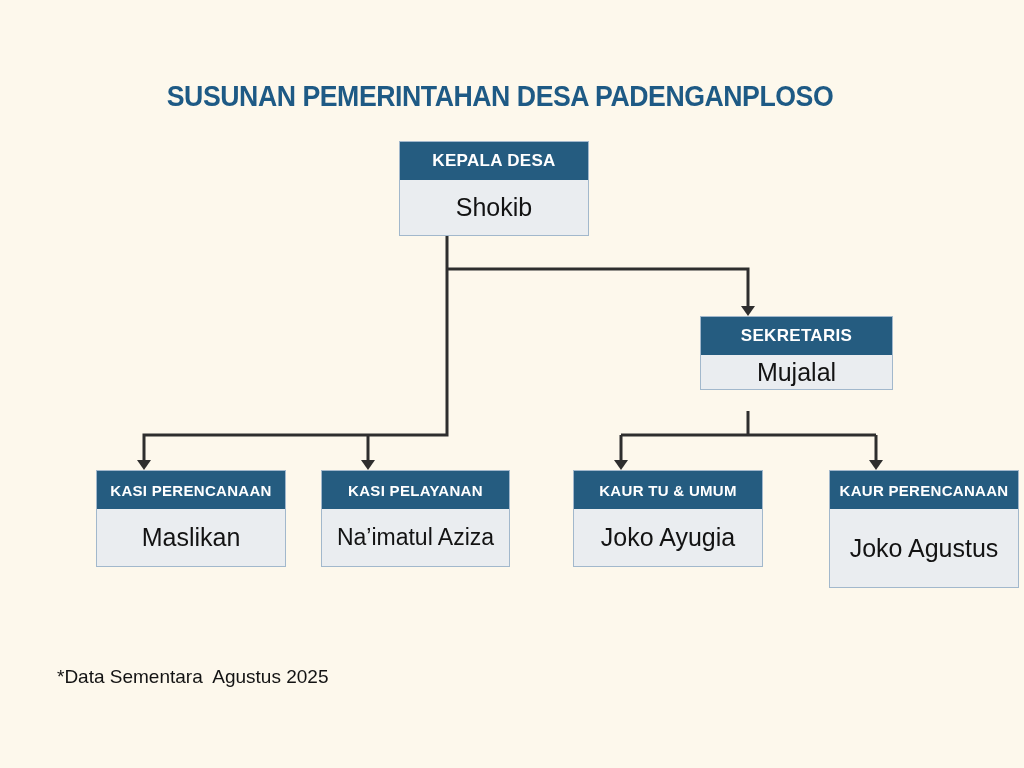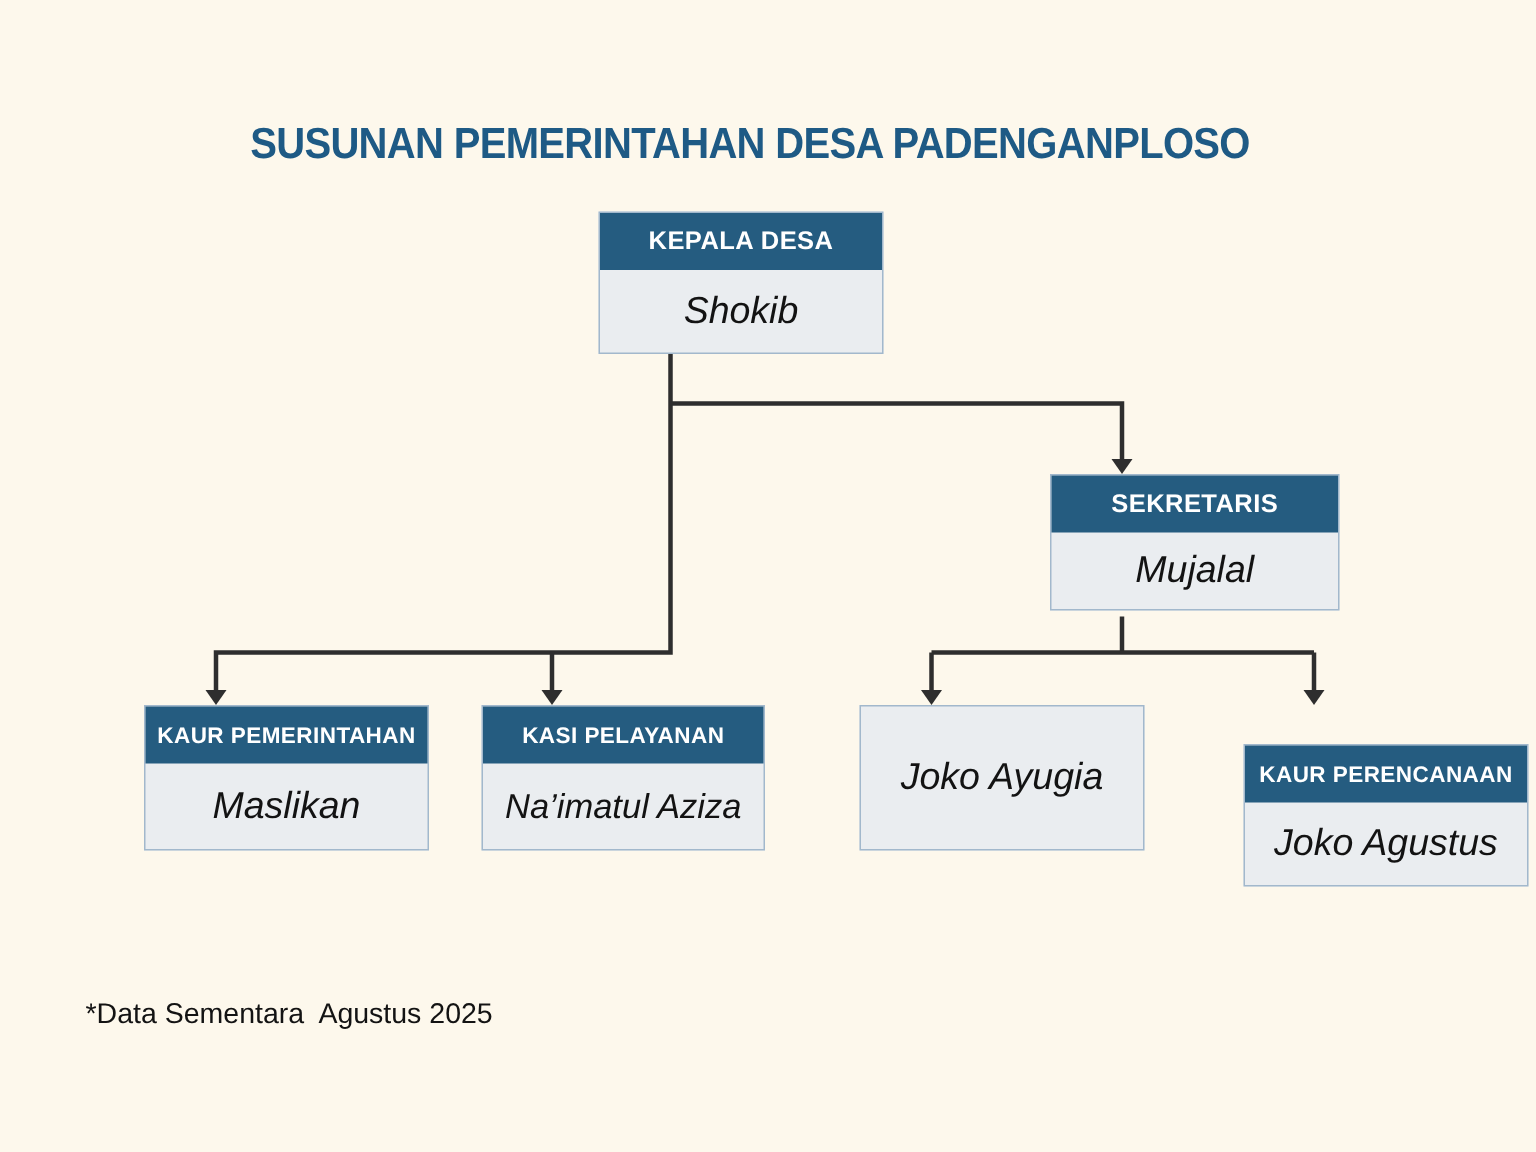--- a/index.html
+++ b/index.html
@@ -59,30 +59,29 @@
     flex:0 0 38px;
   }
   .org-box .person{
     flex:1 1 auto;
     display:flex;
     align-items:center;
     justify-content:center;
     color:var(--body-text);
     font-size:25px;
     white-space:nowrap;
-    font-style:italic;
   }
 
   
   .node-kepala-desa      {left:352px; top:141px; width:190px; height:95px;}
-  .node-sekretaris       {left:653px; top:316px; width:193px; height:91px;justify-content:space-between;}
+  .node-sekretaris       {left:653px; top:316px; width:193px; height:74px;justify-content:space-between;}
   .node-kasi-pemerintahan{left:49px;  top:470px; width:190px; height:97px;}
   .node-kasi-pelayanan   {left:274px; top:470px; width:189px; height:97px;justify-content:center;}
   .node-kaur-tu-umum     {left:526px; top:470px; width:190px; height:97px;}
-  .node-kaur-perencanaan {left:782px; top:496px; width:190px; height:95px;}
+  .node-kaur-perencanaan {left:782px; top:470px; width:190px; height:118px;}
 
   .node-kepala-desa .role, .node-sekretaris .role{font-size:17px;}
   .node-kasi-pemerintahan .role, .node-kasi-pelayanan .role,
   .node-kaur-tu-umum .role, .node-kaur-perencanaan .role{font-size:15px;}
   .node-kasi-pelayanan .person{font-size:23px;}
 
   .footnote{
     position:absolute;
     left:57px;top:650px;
     font-size:19px;
@@ -121,30 +120,31 @@
     <div class="role">KEPALA DESA</div>
     <div class="person">Shokib</div>
   </div>
 
   <div class="org-box node-sekretaris">
     <div class="role">SEKRETARIS</div>
     <div class="person">Mujalal</div>
   </div>
 
   <div class="org-box node-kasi-pemerintahan">
-    <div class="role">KAUR PEMERINTAHAN</div>
+    <div class="role">KASI PERENCANAAN</div>
     <div class="person">Maslikan</div>
   </div>
 
   <div class="org-box node-kasi-pelayanan">
     <div class="role">KASI PELAYANAN</div>
     <div class="person">Na’imatul Aziza</div>
   </div>
 
   <div class="org-box node-kaur-tu-umum">
+    <div class="role">KAUR TU &amp; UMUM</div>
     <div class="person">Joko Ayugia</div>
   </div>
 
   <div class="org-box node-kaur-perencanaan">
     <div class="role">KAUR PERENCANAAN</div>
     <div class="person">Joko Agustus</div>
   </div>
 
   <div class="footnote">*Data Sementara  Agustus 2025</div>
 

